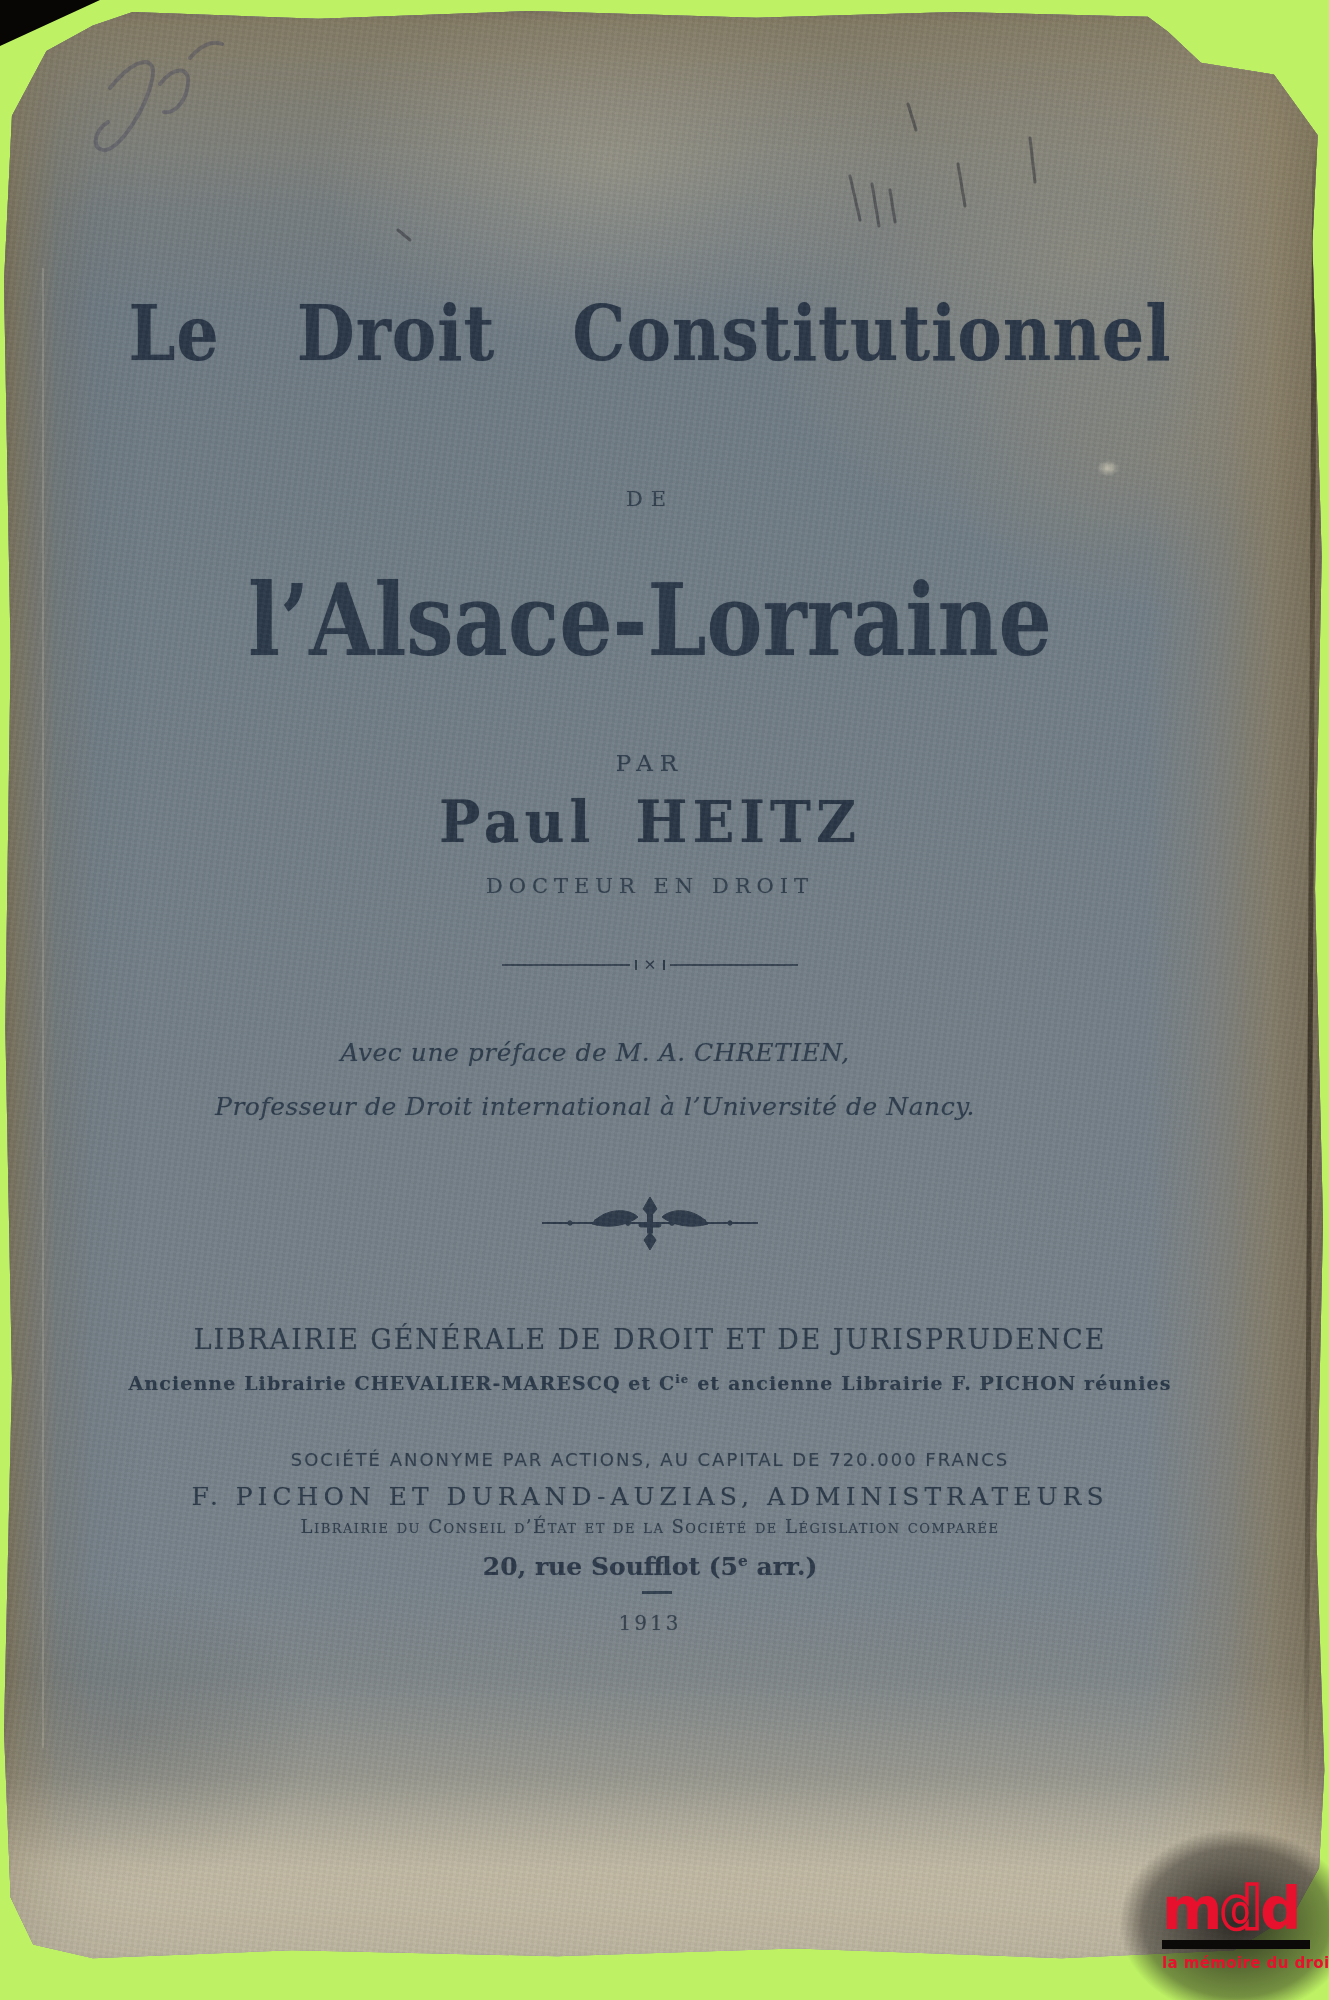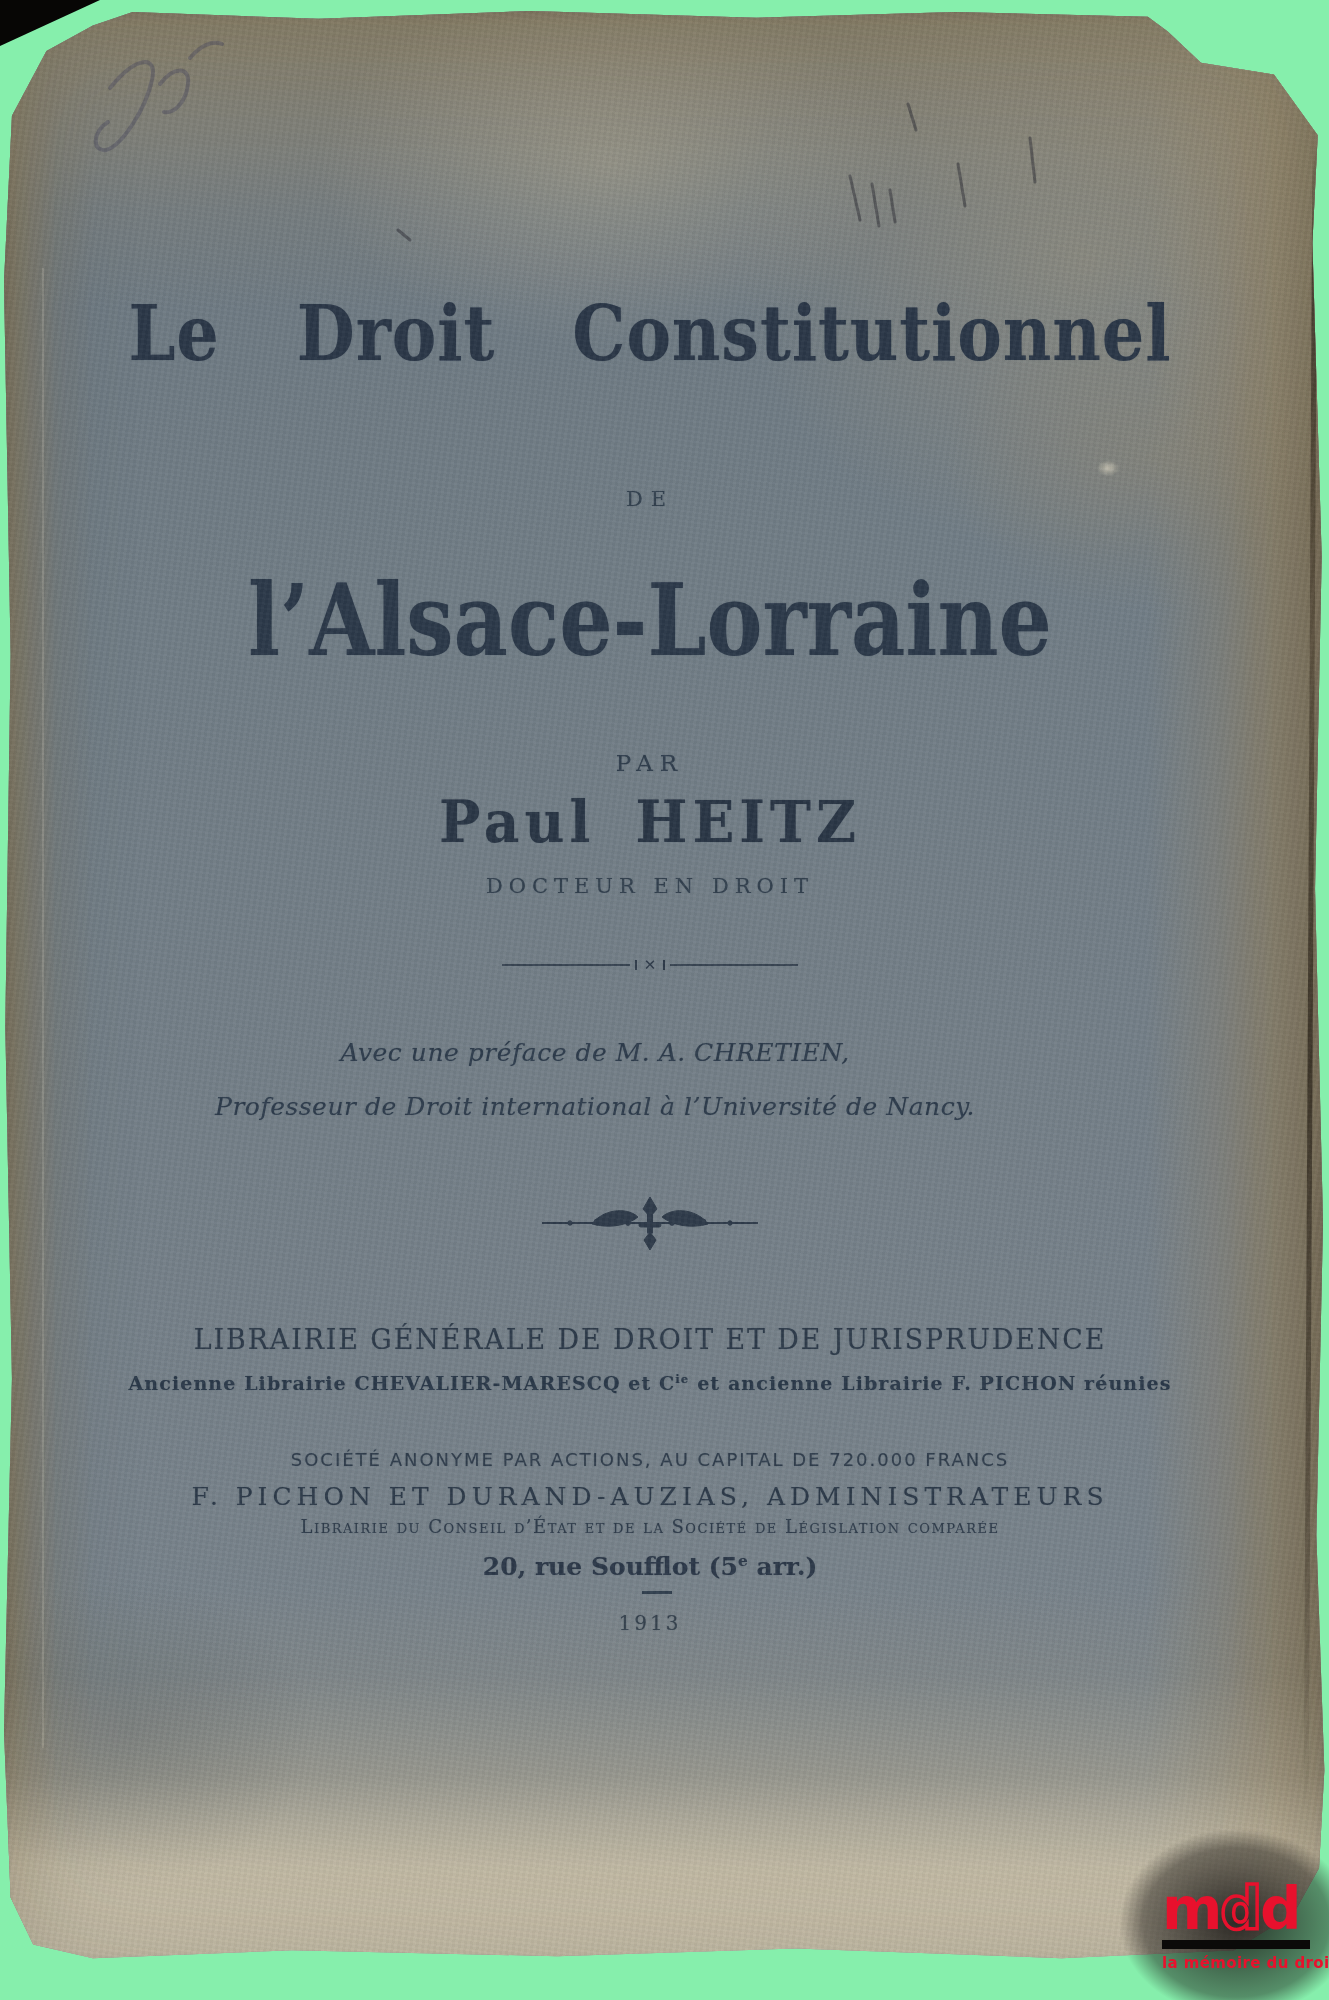--- a/index.html
+++ b/index.html
@@ -1,16 +1,16 @@
 <!DOCTYPE html>
 <html lang="fr"><head>
 <meta charset="utf-8">
 <style>
   html,body{margin:0;padding:0;background:#070605;}
-  .stage{position:relative;width:1329px;height:2000px;background:#86efac;overflow:hidden;
+  .stage{position:relative;width:1329px;height:2000px;background:#bef264;overflow:hidden;
          font-family:"DejaVu Serif","Liberation Serif",serif;}
 
   
   .cover{position:absolute;left:0;top:8px;width:1327px;height:1958px;
     background:linear-gradient(180deg,#9c8f72 0%,#95886a 35%,#9a8d6f 70%,#c3b797 88%,#d6cab0 100%);
     clip-path:polygon(7% 0.9%,10% 0.2%,24% 0.55%,40% 0.15%,57% 0.5%,72% 0.2%,86.5% 0.45%,
       88% 1.2%,90.5% 2.8%,96% 3.4%,99.3% 6.5%,98.9% 12%,99.6% 28%,99.1% 45%,99.7% 62%,
       99.2% 78%,99.8% 90%,99.4% 95%,97.5% 97.3%,93% 99.2%,80% 99.6%,60% 99.1%,42% 99.5%,
       22% 99.2%,7% 99.6%,2.5% 98.9%,0.8% 96.5%,0.3% 88%,0.9% 70%,0.4% 52%,0.8% 33%,
       0.3% 14%,0.9% 5.5%,3.5% 2.2%);}

